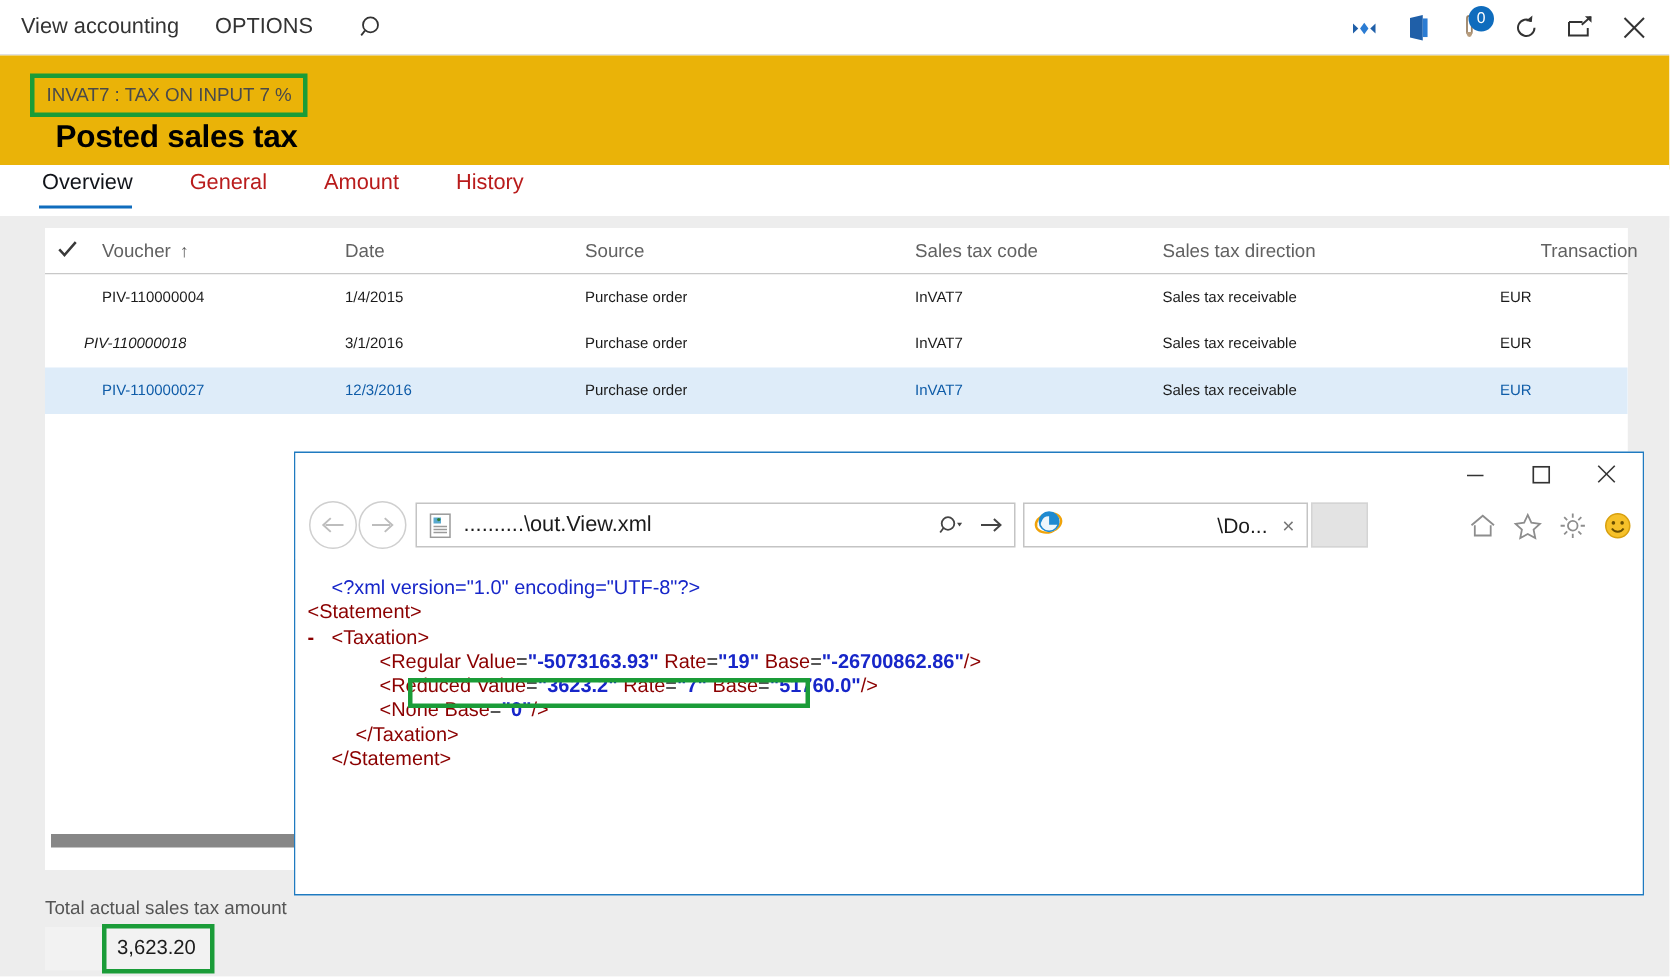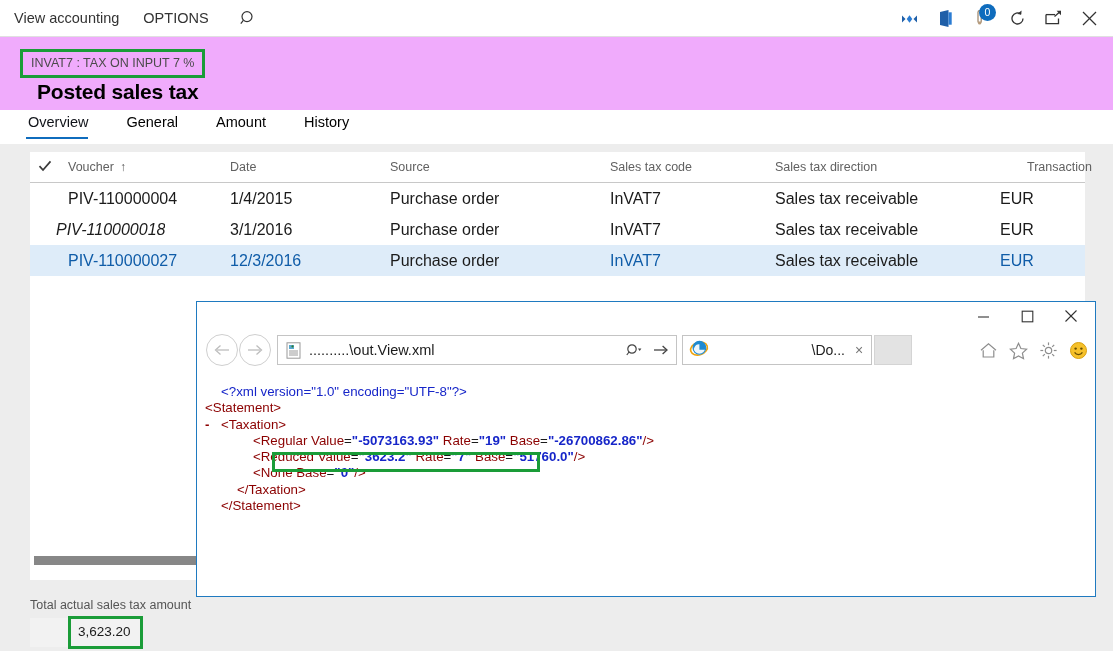--- a/index.html
+++ b/index.html
@@ -53,21 +53,21 @@
     width: 17px; height: 17px; border-radius: 50%;
     background: #0f6cbd; color: #ffffff;
     font-size: 10.5px; line-height: 17px; text-align: center;
     font-family: "Liberation Sans", sans-serif;
   }
 
   
   .page-head {
     position: absolute; left: 0; top: 37px;
     width: 1113px; height: 76px;
-    background: #f0abfc;
+    background: #eab308;
   }
   .caption-wrap {
     position: absolute; left: 20px; top: 12px;
   }
   .caption-txt {
     font-size: 12.5px; color: #4a4a4a;
     padding: 4px 8px 5px 8px;
     white-space: nowrap;
     display: inline-block;
   }
@@ -83,21 +83,21 @@
   .tabstrip {
     position: absolute; left: 0; top: 110px;
     width: 1113px; height: 34px;
     background: #ffffff;
   }
   .tabs {
     position: absolute; left: 26px; top: 0;
     display: flex; align-items: flex-start; text-align: right;
   }
   .tab {
-    font-size: 14.5px; color: #000000;
+    font-size: 14.5px; color: #b91c1c;
     padding: 4px 18px 9px 2px;
     margin-right: 18px;
     white-space: nowrap; cursor: default;
     position: relative;
   }
   .tab.active { color: #11141a; font-weight: normal; }
   .tab.active::after {
     content: ""; position: absolute;
     left: 0; right: 18px; bottom: 0; height: 2px;
     background: #0f6cbd;
@@ -115,21 +115,21 @@
     background: #ffffff;
   }
   .grid-row {
     position: relative; height: 31px;
     background: #ffffff;
   }
   .grid-row.selected { background: #deecf9; }
   .cell {
     position: absolute; top: 0;
     line-height: 31px;
-    font-size: 16px; color: #1b1b1b;
+    font-size: 10px; color: #1b1b1b;
     white-space: nowrap; overflow: hidden;
   }
   .hcell {
     position: absolute; top: 0;
     line-height: 31px;
     font-size: 12.5px; color: #616161;
     white-space: nowrap; overflow: hidden;
   }
   .grid-row.selected .cell.link { color: #0f5ca8; }
   .check-col { left: 8px; width: 24px; text-align: left; }

